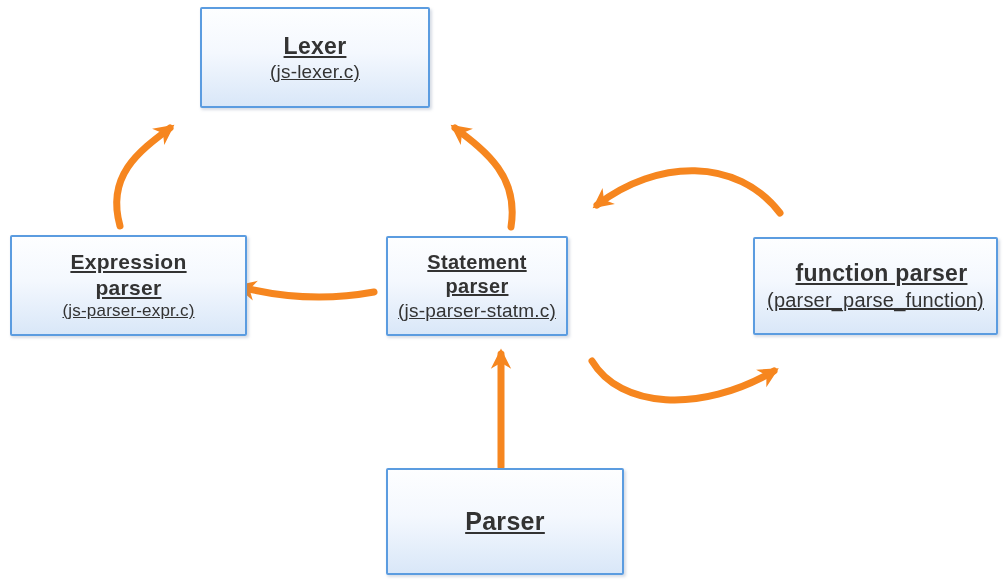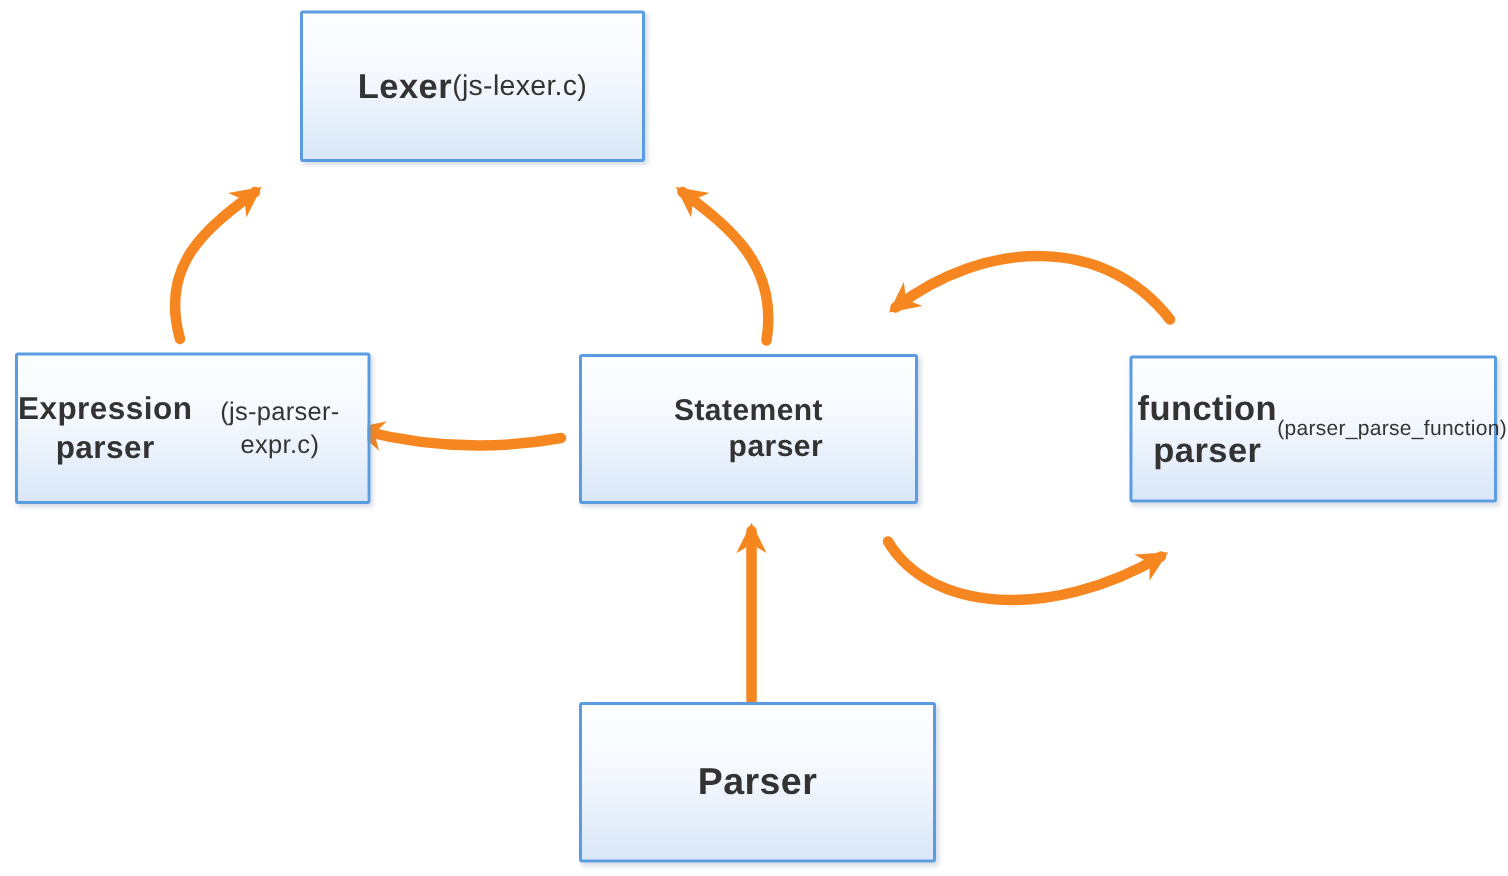--- a/index.html
+++ b/index.html
@@ -18,50 +18,51 @@
     z-index: 1;
   }
   .node {
     position: absolute;
     box-sizing: border-box;
     border: 2px solid #5b9ce0;
     border-radius: 2px;
     background: linear-gradient(180deg, #fdfeff 0%, #f4f8fe 45%, #d9e7f8 100%);
     box-shadow: 1.5px 2px 3px rgba(110,130,160,0.28);
     display: flex;
-    flex-direction: row;
+    flex-direction: column;
     align-items: center;
     justify-content: center;
     text-align: center;
     color: #333333;
     z-index: 2;
+    text-decoration: underline;
   }
   .node .title {
     font-weight: bold;
     white-space: pre-line;
     line-height: 1.22;
     letter-spacing: 0.3px;
   }
   .node .subtitle {
     font-weight: normal;
     line-height: 1.25;
     letter-spacing: 0.2px;
   }
   .node-lexer     { left: 200px; top: 7px;   width: 230px; height: 101px; }
   .node-lexer .title        { font-size: 23px; }
   .node-lexer .subtitle     { font-size: 19px; }
   .node-expression{ left: 10px;  top: 235px; width: 237px; height: 101px; }
   .node-expression .title   { font-size: 21px; }
   .node-expression .subtitle{ font-size: 17px; }
-  .node-statement { left: 386px; top: 236px; width: 226px; height: 100px; text-align: right; }
+  .node-statement { left: 386px; top: 236px; width: 182px; height: 100px; }
   .node-statement .title    { font-size: 20px; }
   .node-statement .subtitle { font-size: 19px; }
   .node-function  { left: 753px; top: 237px; width: 245px; height: 98px; }
   .node-function .title     { font-size: 23px; margin-left: 12px; }
-  .node-function .subtitle  { font-size: 14px; }
+  .node-function .subtitle  { font-size: 20px; }
   .node-parser    { left: 386px; top: 468px; width: 238px; height: 107px; }
   .node-parser .title       { font-size: 25px; }
   .node-parser .subtitle    { font-size: 19px; }
 </style>
 </head>
 <body>
 
 <div class="canvas">
 
   <svg class="edges-svg" viewBox="0 0 1005 584" xmlns="http://www.w3.org/2000/svg">
@@ -87,20 +88,21 @@
 
   <div class="node node-expression">
     <div class="title">Expression
 parser</div>
     <div class="subtitle">(js-parser-expr.c)</div>
   </div>
 
   <div class="node node-statement">
     <div class="title">Statement
 parser</div>
+    <div class="subtitle">(js-parser-statm.c)</div>
   </div>
 
   <div class="node node-function">
     <div class="title">function parser</div>
     <div class="subtitle">(parser_parse_function)</div>
   </div>
 
   <div class="node node-parser">
     <div class="title">Parser</div>
   </div>

